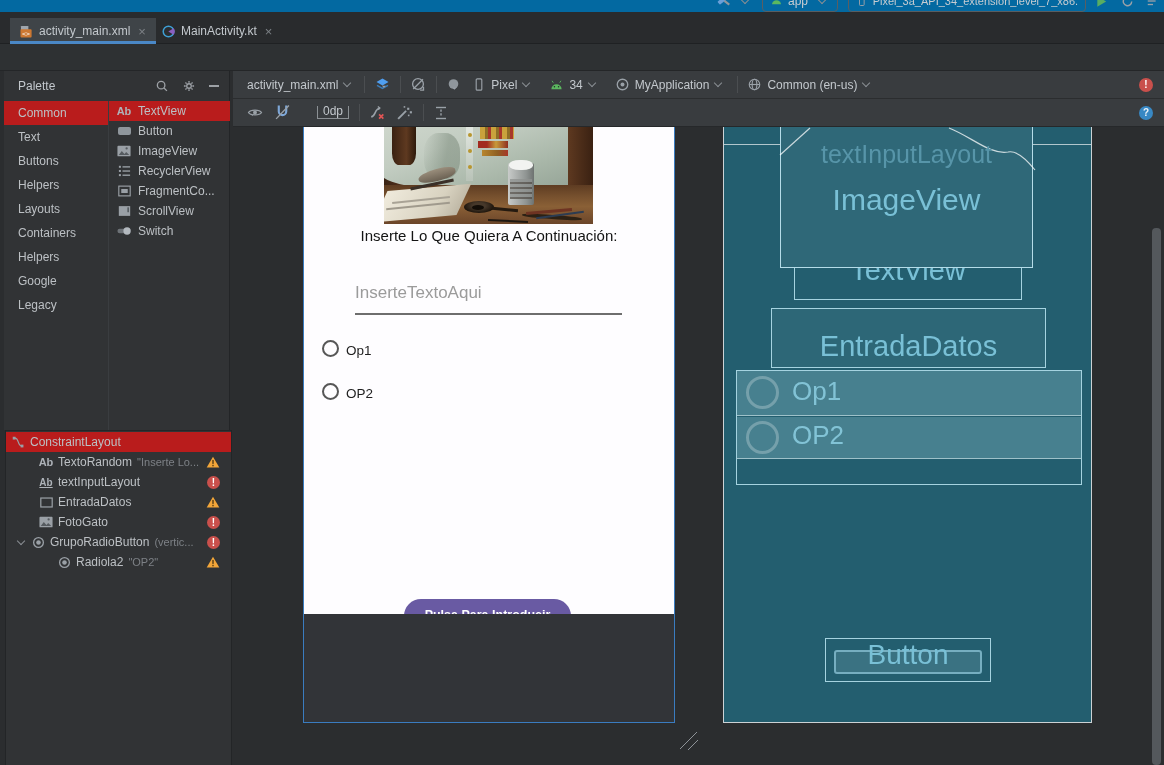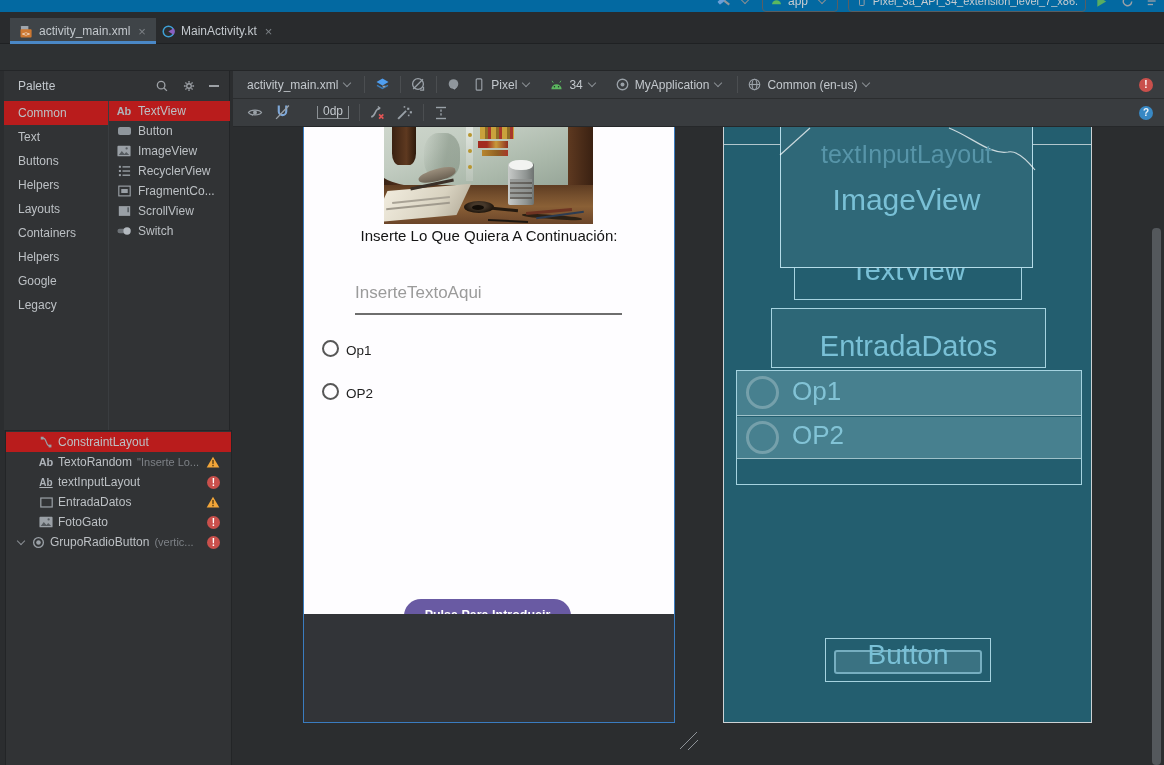--- a/index.html
+++ b/index.html
@@ -233,21 +233,21 @@
             <circle cx="11.5" cy="5.5" r="4.2" fill="#b3b9bf"></circle>
           </svg>
         </span>
         <span>Switch</span>
       </div>
   </div>
 </div>
 
 <div id="tree-panel" class="abs panel">
   <div style="padding-top:1px">
-    <div class="tn sel" style="padding-left:32px">
+    <div class="tn sel" style="padding-left:4px">
       <span class="ic">
           <svg width="14" height="14" viewBox="0 0 16 16">
             <path d="M4.5 3.5c5 0 2.5 9 8 9" fill="none" stroke="#9aa0a6" stroke-width="1.4"></path>
             <rect x="2" y="2" width="3.2" height="3.2" fill="#9aa0a6"></rect>
             <rect x="11" y="11" width="3.2" height="3.2" fill="#9aa0a6"></rect>
           </svg>
         </span>
       <span>ConstraintLayout</span>
     </div>
     <div class="tn" style="padding-left:32px">
@@ -297,20 +297,37 @@
       <span class="chev" style="margin:0 6px 2px 0"></span>
       <span class="ic">
           <svg width="13" height="13" viewBox="0 0 16 16">
             <circle cx="8" cy="8" r="6" fill="none" stroke="#9aa0a6" stroke-width="1.6"></circle>
             <circle cx="8" cy="8" r="2.8" fill="#9aa0a6"></circle>
           </svg>
         </span>
       <span>GrupoRadioButton</span>
         <span class="attr">(vertic...</span>
       <span class="badge err-badge">!</span>
+    </div>
+    <div class="tn" style="padding-left:50px">
+      <span class="ic">
+          <svg width="13" height="13" viewBox="0 0 16 16">
+            <circle cx="8" cy="8" r="6" fill="none" stroke="#9aa0a6" stroke-width="1.6"></circle>
+            <circle cx="8" cy="8" r="2.8" fill="#9aa0a6"></circle>
+          </svg>
+        </span>
+      <span>Radiola2</span>
+        <span class="attr">"OP2"</span>
+      <span class="badge">
+          <svg class="warn-badge" viewBox="0 0 16 14">
+            <path d="M8 0.8L15.4 13.4H0.6z" fill="#f2a63a"></path>
+            <rect x="7.2" y="4.6" width="1.6" height="4.6" fill="#543c11"></rect>
+            <rect x="7.2" y="10.3" width="1.6" height="1.7" fill="#543c11"></rect>
+          </svg>
+        </span>
     </div>
   </div>
 </div>
 
 <div id="dt1" class="abs">
   <span class="row">
       <span>activity_main.xml</span>
       <span class="chev"></span>
     </span>
   <span class="sep" style="margin-left:12px"></span>

